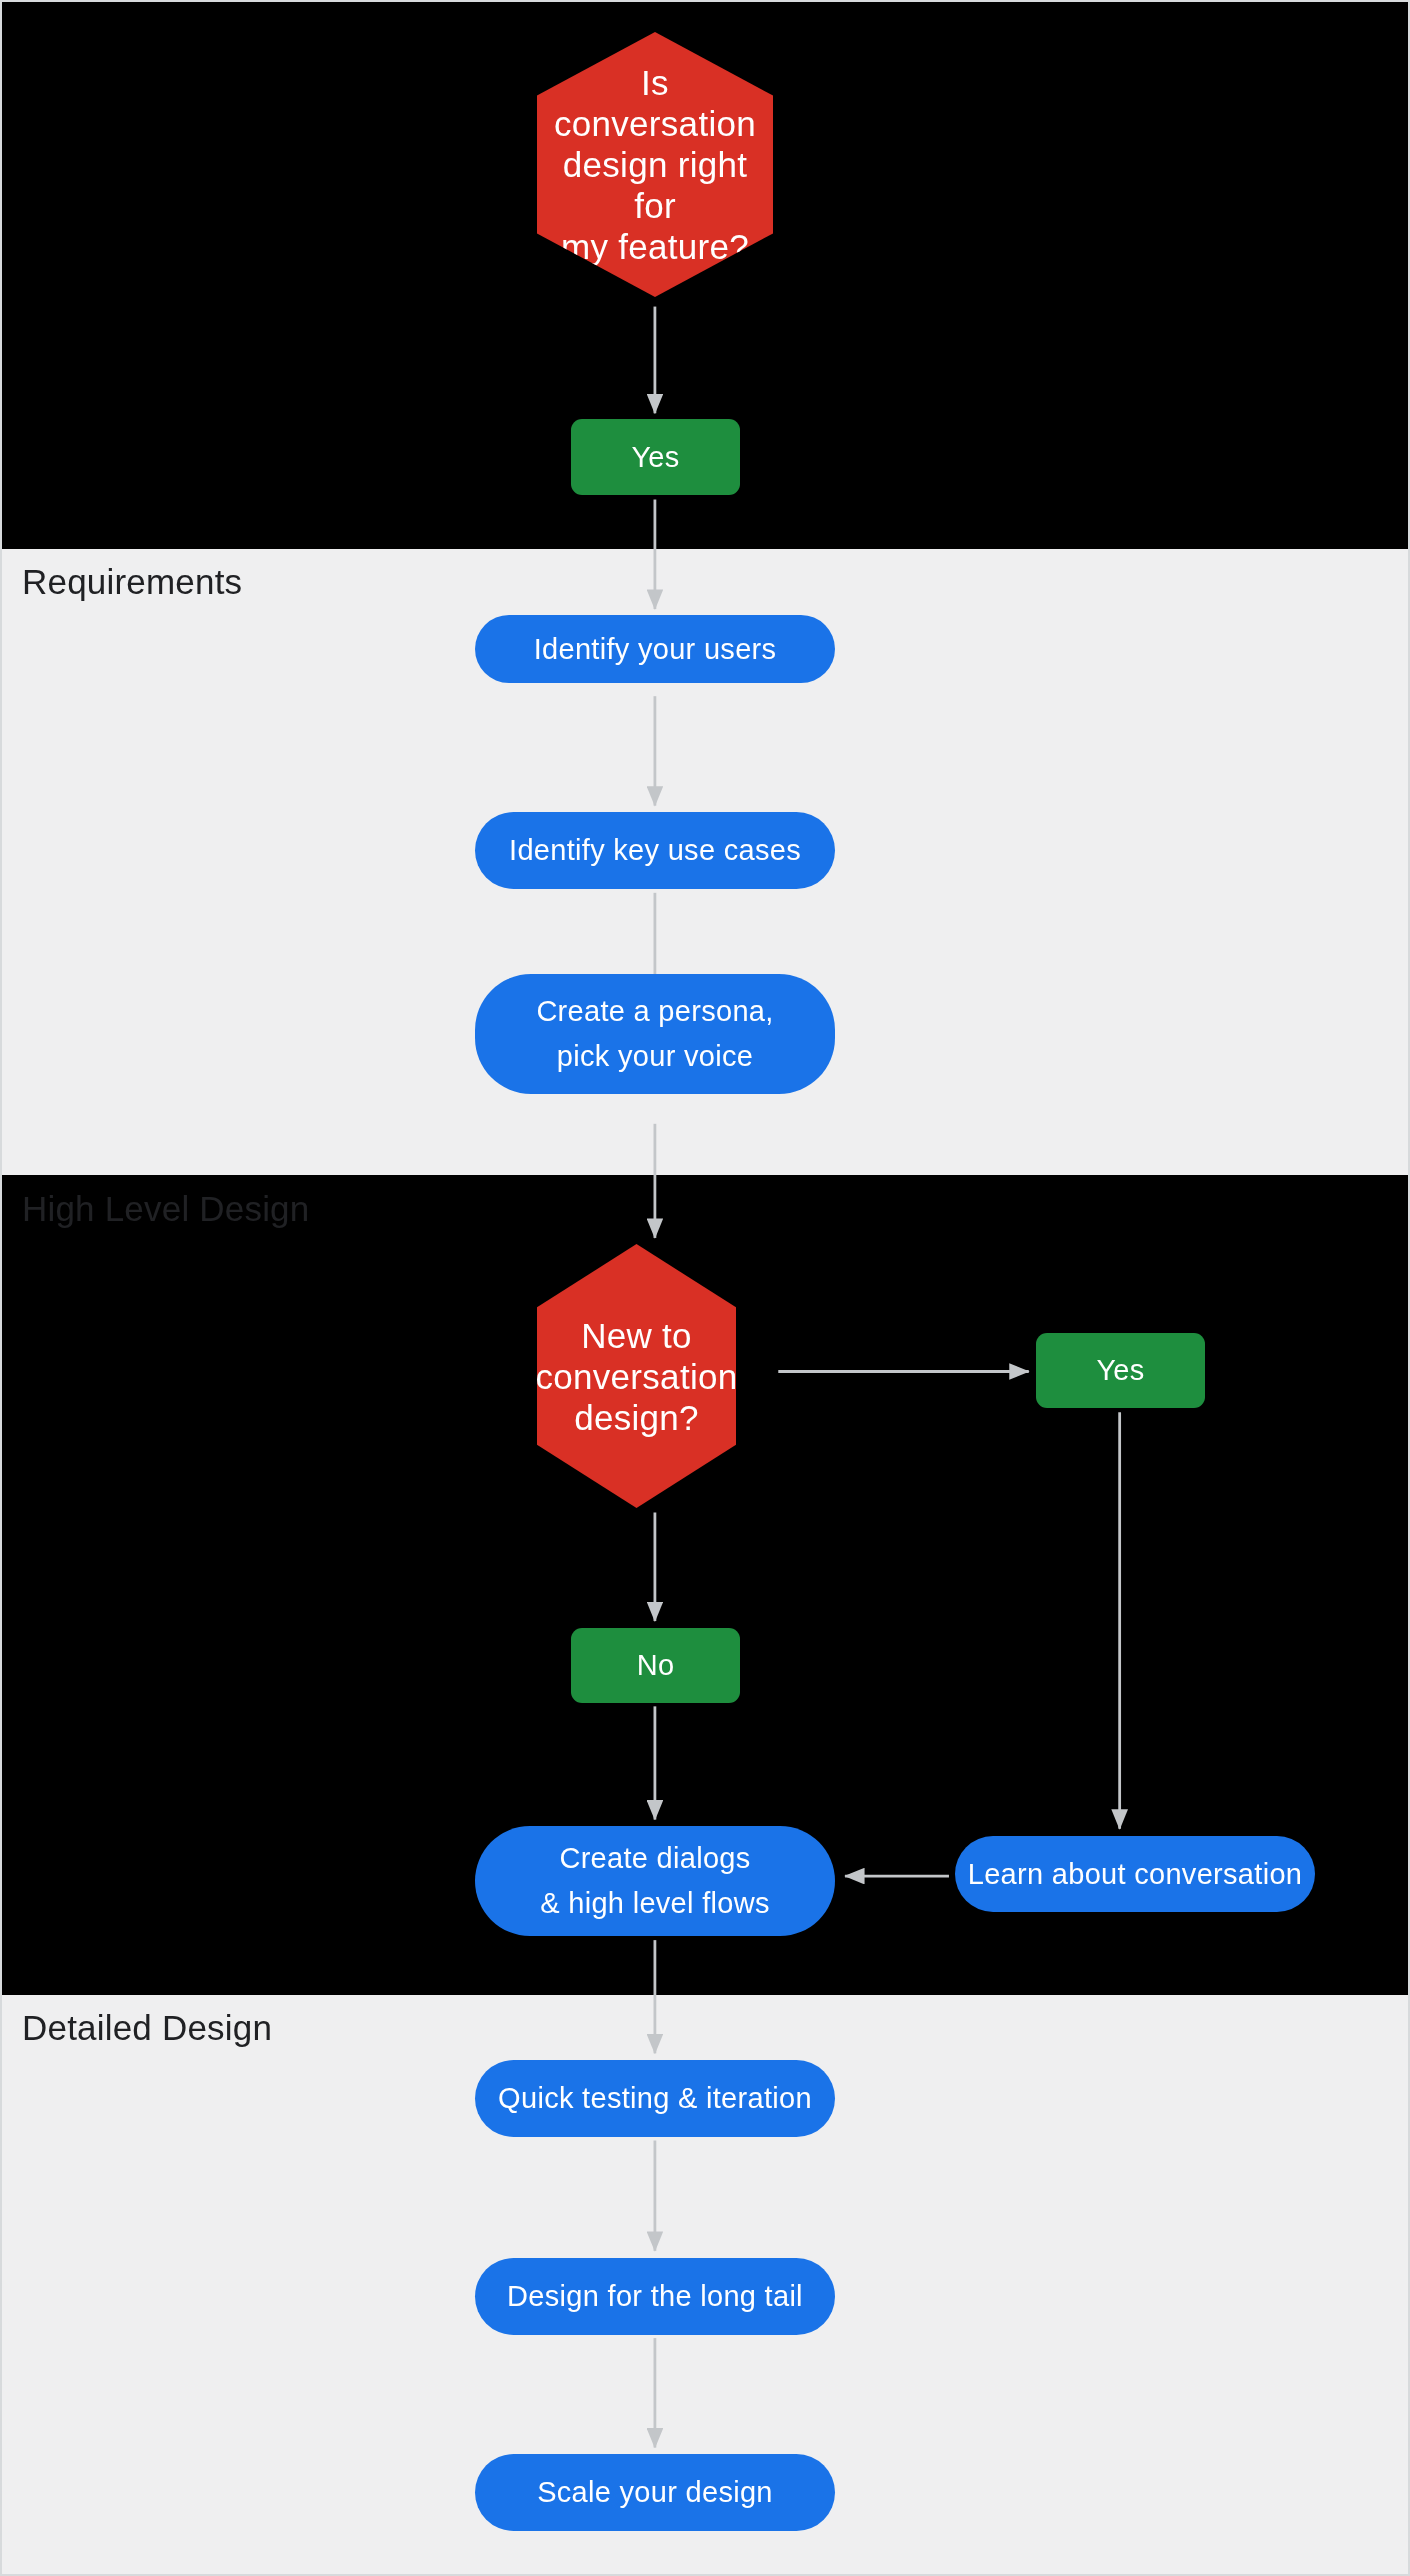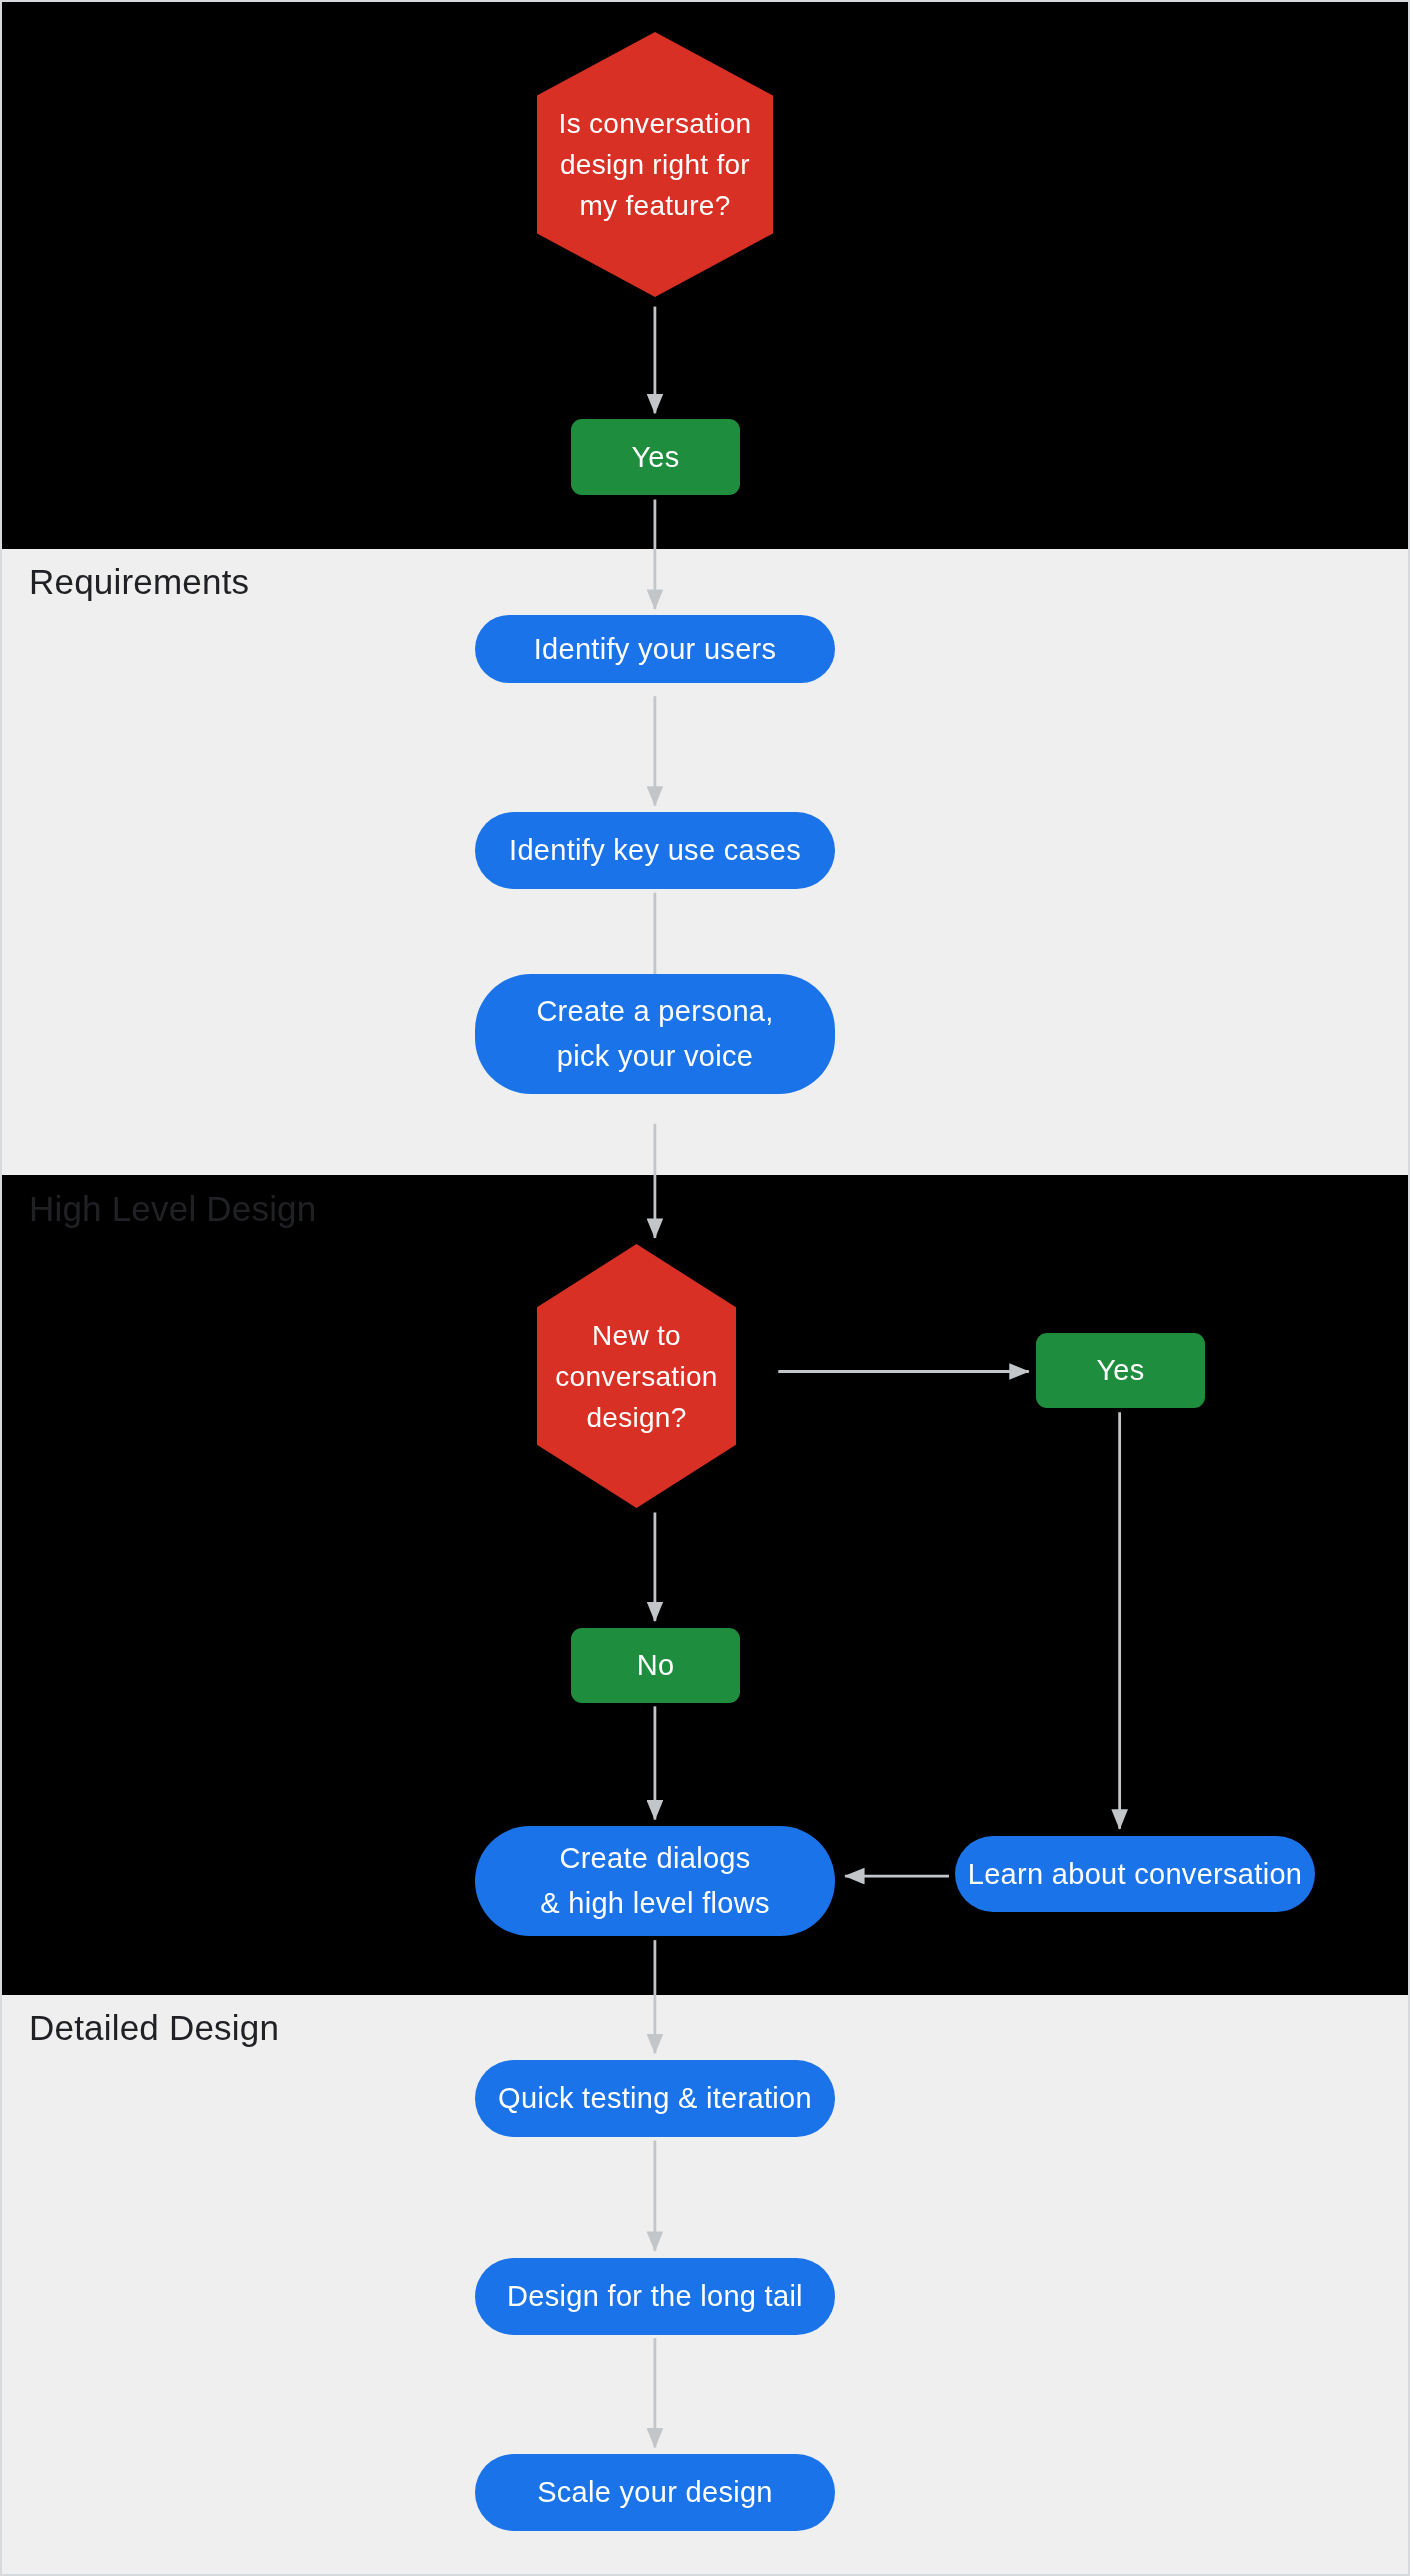--- a/index.html
+++ b/index.html
@@ -21,21 +21,21 @@
   .section {
     position: absolute;
     left: 0;
     width: 100%;
     z-index: 0;
   }
   .section.dark  { background: #000000; }
   .section.light { background: #efeff0; }
   .section-label {
     position: absolute;
-    left: 29px;
+    left: 22px;
     top: 11px;
     font-size: 35px;
     line-height: 43px;
     font-weight: 400;
     color: #202124;
     letter-spacing: 0.2px;
   }
   .edges {
     position: absolute;
     left: 0; top: 0;
@@ -51,21 +51,21 @@
     justify-content: center;
     text-align: center;
     color: #ffffff;
     font-weight: 500;
     letter-spacing: 0.3px;
     cursor: default;
   }
   .hex {
     background: #d93025;
     clip-path: polygon(50% 0%, 100% 24%, 100% 76%, 50% 100%, 0% 76%, 0% 24%);
-    font-size: 28px;
+    font-size: 35px;
     line-height: 41px;
   }
   .answer {
     background: #1e8e3e;
     border-radius: 11px;
     font-size: 29px;
   }
   .step {
     background: #1a73e8;
     border-radius: 56px;

